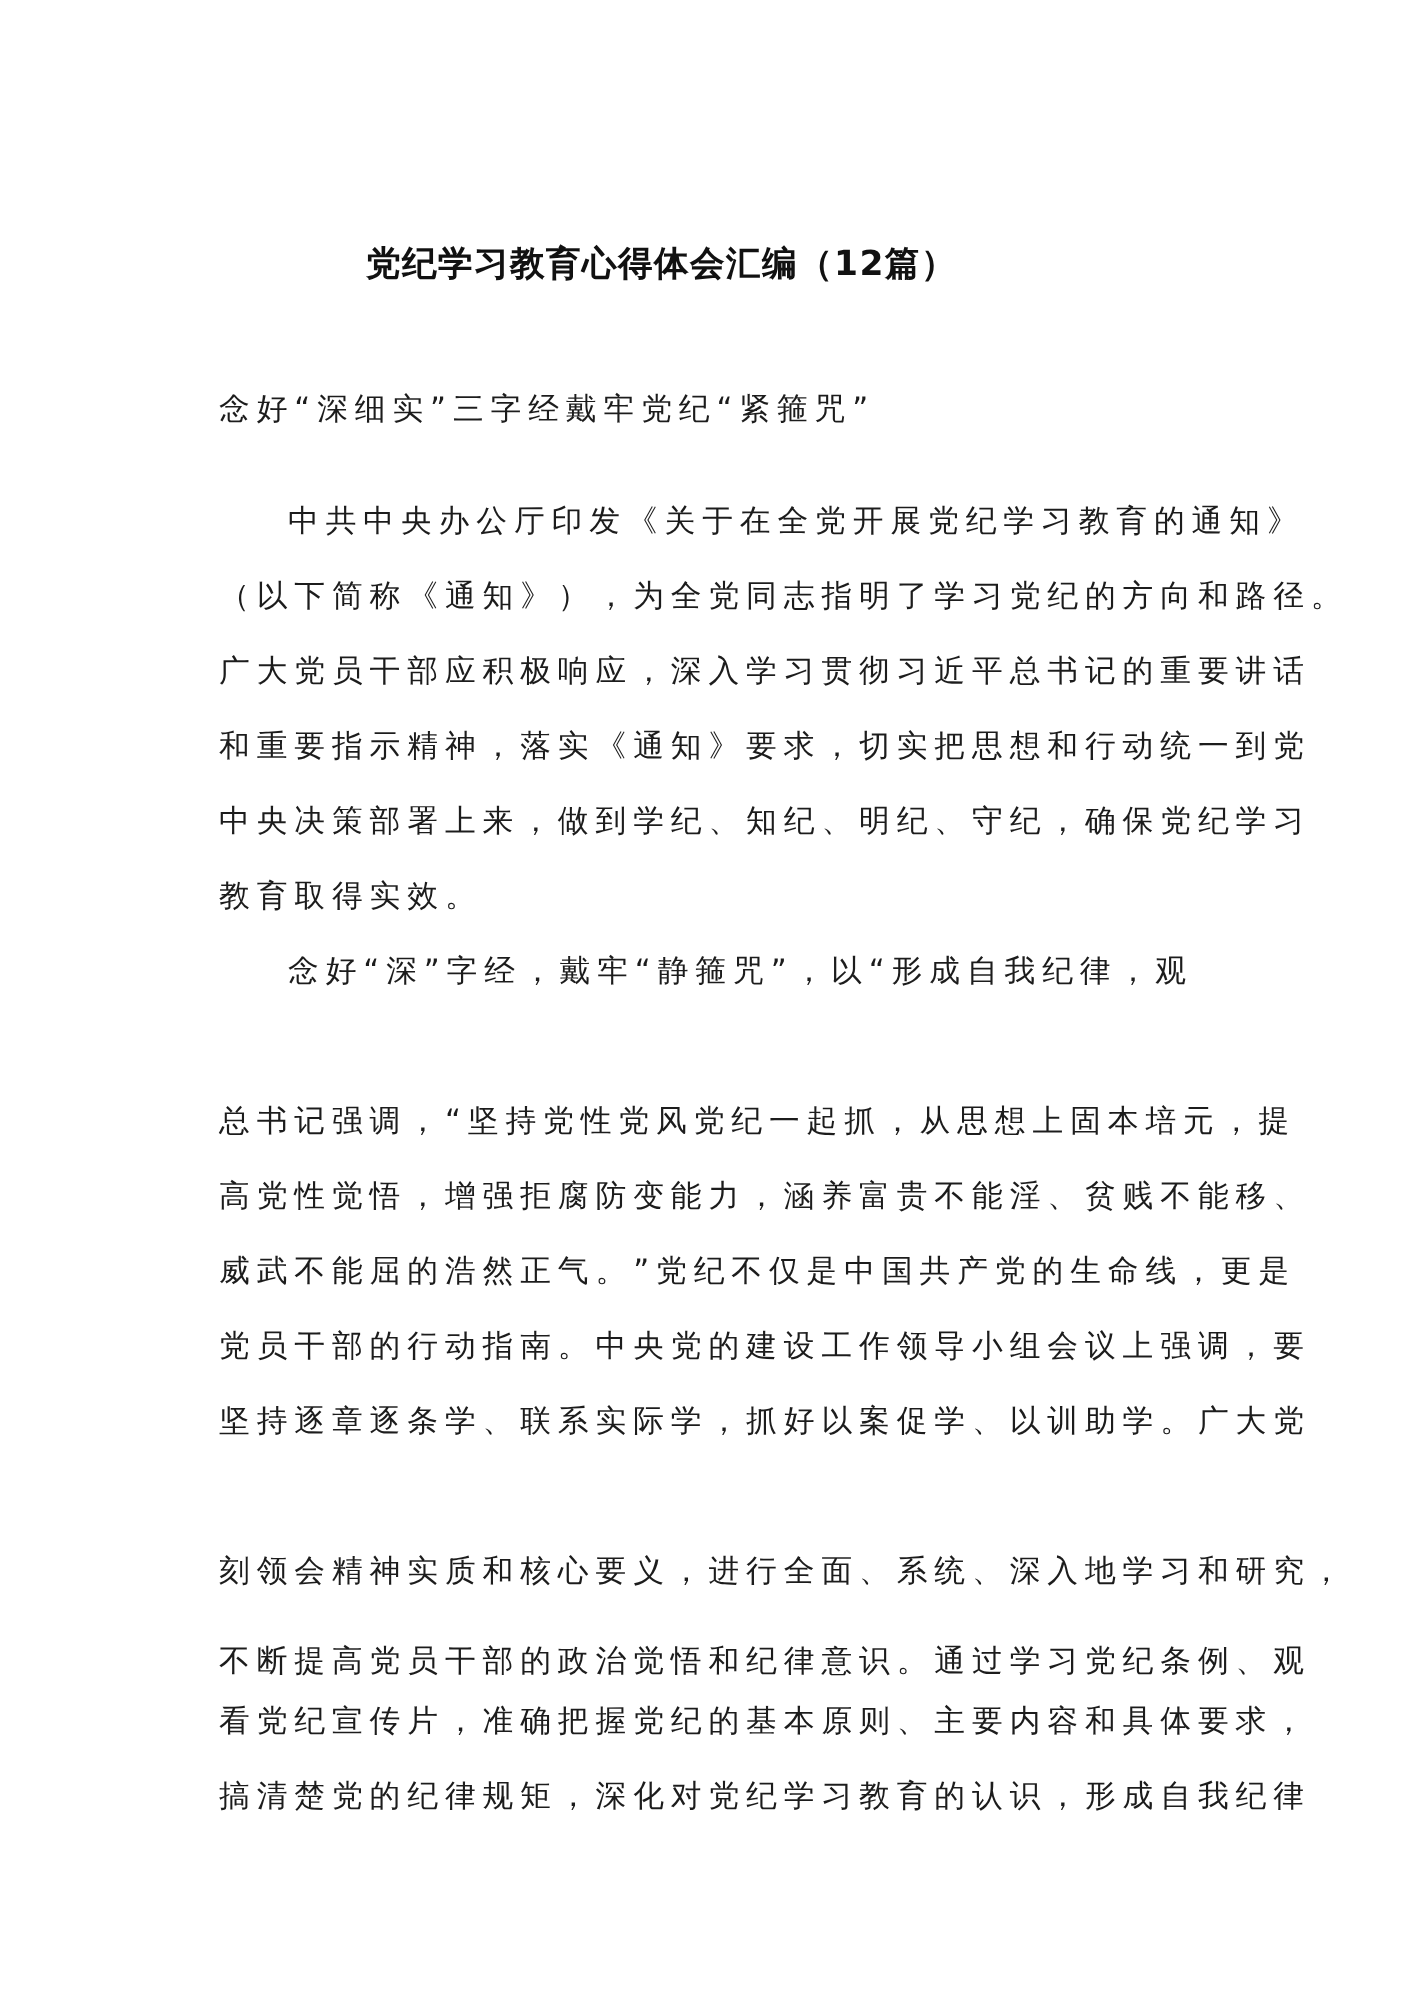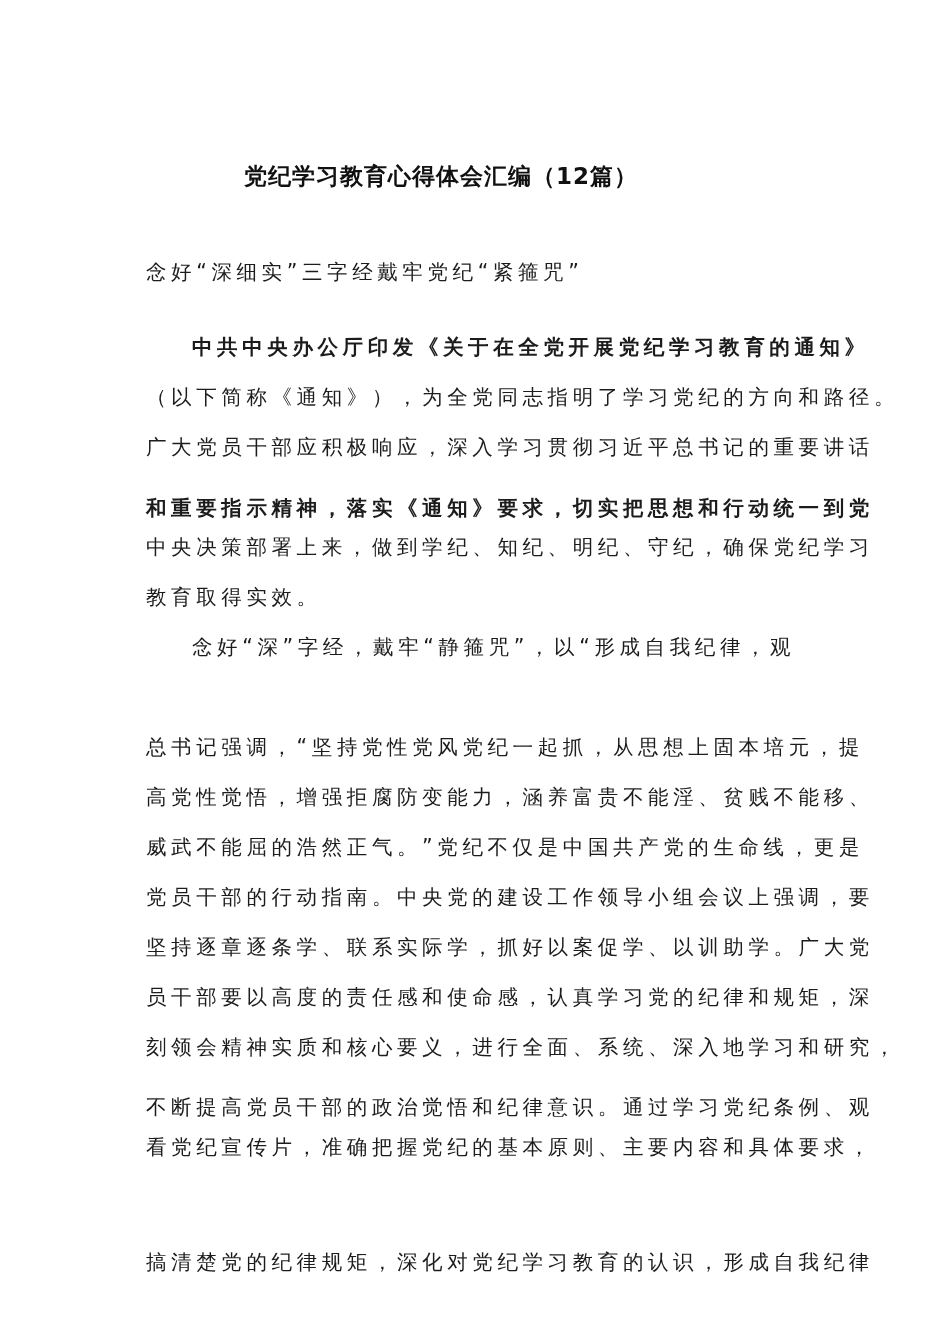--- a/index.html
+++ b/index.html
@@ -47,32 +47,31 @@
   </style>
 </head>
 <body>
 
 <div class="page">
 
   <div class="title">党纪学习教育心得体会汇编（12篇）</div>
 
   <div class="line" style="top:258px;">念好“深细实”三字经戴牢党纪“紧箍咒”</div>
 
-  <div class="line indent" style="top:333px;font-weight:bold;">中共中央办公厅印发《关于在全党开展党纪学习教育的通知》</div>
+  <div class="line indent" style="top:333px;">中共中央办公厅印发《关于在全党开展党纪学习教育的通知》</div>
   <div class="line" style="top:383px;">（以下简称《通知》），为全党同志指明了学习党纪的方向和路径。</div>
   <div class="line" style="top:433px;">广大党员干部应积极响应，深入学习贯彻习近平总书记的重要讲话</div>
-  <div class="line" style="top:494px;font-weight:bold;">和重要指示精神，落实《通知》要求，切实把思想和行动统一到党</div>
+  <div class="line" style="top:483px;">和重要指示精神，落实《通知》要求，切实把思想和行动统一到党</div>
   <div class="line" style="top:533px;">中央决策部署上来，做到学纪、知纪、明纪、守纪，确保党纪学习</div>
   <div class="line" style="top:583px;">教育取得实效。</div>
 
   <div class="line indent" style="top:633px;">念好“深”字经，戴牢“静箍咒”，以“形成自我纪律，观</div>
   <div class="line" style="top:733px;">总书记强调，“坚持党性党风党纪一起抓，从思想上固本培元，提</div>
   <div class="line" style="top:783px;">高党性觉悟，增强拒腐防变能力，涵养富贵不能淫、贫贱不能移、</div>
   <div class="line" style="top:833px;">威武不能屈的浩然正气。”党纪不仅是中国共产党的生命线，更是</div>
   <div class="line" style="top:883px;">党员干部的行动指南。中央党的建设工作领导小组会议上强调，要</div>
   <div class="line" style="top:933px;">坚持逐章逐条学、联系实际学，抓好以案促学、以训助学。广大党</div>
-  <div class="line" style="top:983px;">员干部要以高度的责任感和使命感，认真学习党的纪律和规矩，深</div>
   <div class="line" style="top:1033px;">刻领会精神实质和核心要义，进行全面、系统、深入地学习和研究，</div>
   <div class="line" style="top:1093px;">不断提高党员干部的政治觉悟和纪律意识。通过学习党纪条例、观</div>
   <div class="line" style="top:1133px;">看党纪宣传片，准确把握党纪的基本原则、主要内容和具体要求，</div>
-  <div class="line" style="top:1248px;">搞清楚党的纪律规矩，深化对党纪学习教育的认识，形成自我纪律</div>
+  <div class="line" style="top:1183px;">搞清楚党的纪律规矩，深化对党纪学习教育的认识，形成自我纪律</div>
 
 </div>
 
 </body></html>

